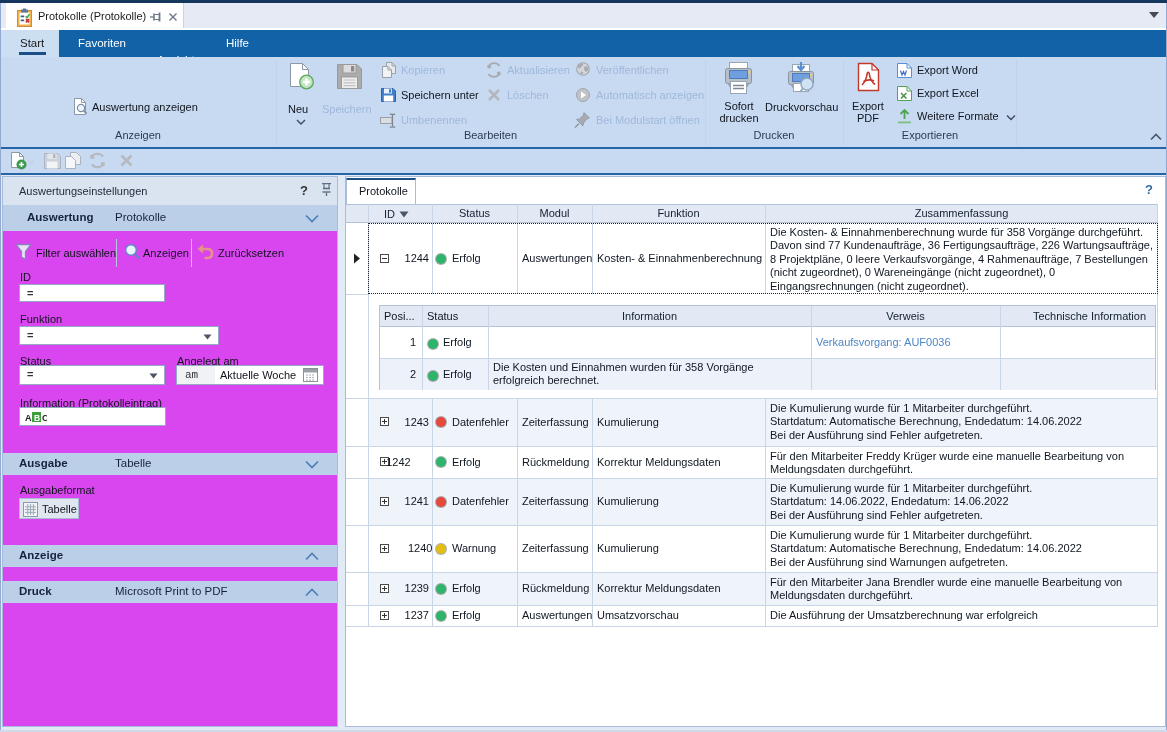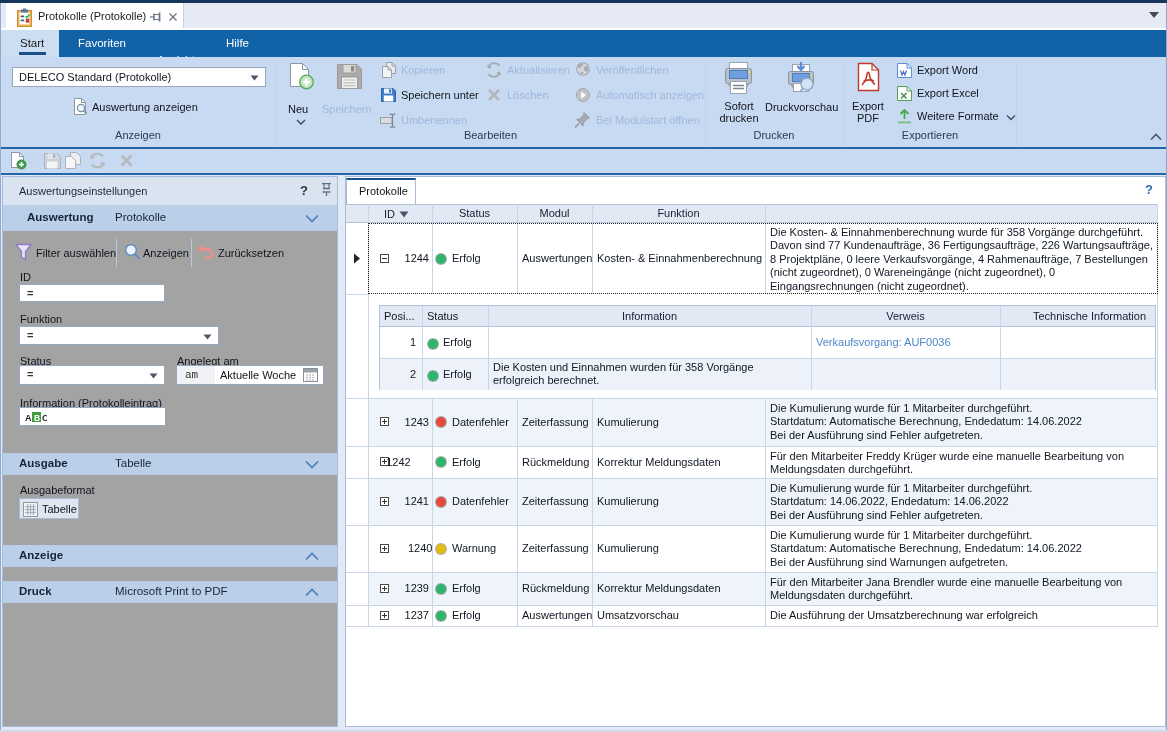--- a/index.html
+++ b/index.html
@@ -56,26 +56,20 @@
     <div class="abs" style="left:0;top:0;width:59px;height:27px;background:#ccdef2;"></div>
     <span class="abs" style="left:20px;top:7px;color:#1a1a1a;font-size:11.5px;">Start</span>
     <div class="abs" style="left:19px;top:22px;width:27px;height:3px;background:#1c4f87;"></div>
     <span class="abs" style="left:78px;top:7px;color:#ffffff;font-size:11.5px;">Favoriten</span>
     <span class="abs" style="left:157px;top:7px;color:#ffffff;font-size:11.5px;margin-top:17px;">Ansicht</span>
     <span class="abs" style="left:226px;top:7px;color:#ffffff;font-size:11.5px;">Hilfe</span>
   </div>
 
   <div id="ribbon" class="abs" style="left:0;top:57px;width:1167px;height:90px;background:#c8daf2;">
 
-    <div class="abs" style="left:12px;top:10px;width:254px;height:20px;background:#fff;border:1px solid #99a8bd;">
-      <span class="abs" style="left:6px;top:3px;color:#10151d;">DELECO Standard (Protokolle)</span>
-      <svg class="abs" style="right:6px;top:7px;" width="9" height="6" viewBox="0 0 9 6">
-          <path d="M0.5 0.5 L8.5 0.5 L4.5 5.5 Z" fill="#4a5668"></path>
-        </svg>
-    </div>
     <svg class="abs" style="left:73px;top:41px;" width="16" height="17" viewBox="0 0 16 17">
       <path d="M1.5 0.5 H8.5 L12.5 4.5 V16.5 H1.5 Z" fill="#fff" stroke="#8a98a8"></path>
       <path d="M8.5 0.5 L8.5 4.5 L12.5 4.5" fill="none" stroke="#8a98a8"></path>
       <circle cx="8" cy="10" r="3.6" fill="#dcebfa" fill-opacity="0.5" stroke="#7c8ea4" stroke-width="1.2"></circle>
       <path d="M10.6 12.6 L13.6 15.6" stroke="#7c8ea4" stroke-width="1.6"></path>
     </svg>
     <span class="abs" style="left:92px;top:44px;color:#10151d;">Auswertung anzeigen</span>
     <div class="seclabel" style="left:0;top:72px;width:276px;">Anzeigen</div>
     <div class="vline" style="left:276px;top:3px;height:86px;"></div>
 
@@ -232,21 +226,21 @@
       <path d="M14 4.5 A7 7 0 0 0 2.5 5 M2 3 L2.5 5.8 L5.3 5.3 M3 12.5 A7 7 0 0 0 14.5 12 M15 14 L14.5 11.2 L11.7 11.7" stroke="#b6bac0" stroke-width="2.2" fill="none"></path>
     </svg>
     <svg class="abs" style="left:119px;top:4px;" width="15" height="15" viewBox="0 0 15 15">
       <path d="M2.5 2.5 L12.5 12.5 M12.5 2.5 L2.5 12.5" stroke="#b6bac0" stroke-width="2.8"></path>
     </svg>
   </div>
   <div class="abs" style="left:0;top:173px;width:1167px;height:2px;background:#2465a8;"></div>
 
   <div class="abs" style="left:0;top:175px;width:1167px;height:557px;background:#e2eaf6;"></div>
 
-  <div id="leftpanel" class="abs" style="left:2px;top:176px;width:336px;height:551px;background:#a3a3a3;border:1px solid #a7bcdc;">
+  <div id="leftpanel" class="abs" style="left:2px;top:176px;width:336px;height:551px;background:#d946ef;border:1px solid #a7bcdc;">
     <div class="abs" style="left:0;top:0;width:334px;height:28px;background:#dae3f0;">
       <span class="abs" style="left:16px;top:8px;font-size:11px;color:#222c3d;">Auswertungseinstellungen</span>
       <span class="abs" style="left:297px;top:6px;font-weight:bold;font-size:13px;color:#333;">?</span>
       <svg class="abs" style="left:317px;top:6px;" width="13" height="14" viewBox="0 0 13 14">
         <path d="M6.5 9.5 V13" stroke="#5d6e80" stroke-width="1.3"></path>
         <path d="M3 5.5 H10" stroke="#5d6e80" stroke-width="1.6"></path>
         <path d="M4 1 V5 M9 1 V5" stroke="#5d6e80" stroke-width="1.1"></path>
         <path d="M2 0.5 H11" stroke="#5d6e80" stroke-width="1.5"></path>
         <path d="M2.5 9 H10.5" stroke="#5d6e80" stroke-width="1.4"></path>
       </svg>
@@ -366,20 +360,21 @@
     </div>
 
     <div class="abs" style="left:0;top:27px;width:812px;height:19px;background:#e3e9f4;border-top:1px solid #b0c2dc;border-bottom:1px solid #b0c2dc;"></div>
     <div class="cell" style="left:38px;top:31px;color:#13202f;">ID</div>
       <svg class="abs" style="left:53px;top:34px;" width="10" height="7" viewBox="0 0 10 7">
         <path d="M0.5 0.5 L9.5 0.5 L5 6.5 Z" fill="#4a5668"></path>
       </svg>
     <div class="hcell" style="left:86px;top:30px;width:85px;">Status</div>
     <div class="hcell" style="left:171px;top:30px;width:75px;">Modul</div>
     <div class="hcell" style="left:246px;top:30px;width:173px;">Funktion</div>
+    <div class="hcell" style="left:419px;top:30px;width:393px;">Zusammenfassung</div>
 
     <div class="abs" style="left:22px;top:221px;width:790px;height:48px;background:#eff3fa;"></div>
     <div class="abs" style="left:22px;top:301px;width:790px;height:47px;background:#eff3fa;"></div>
     <div class="abs" style="left:22px;top:395px;width:790px;height:33px;background:#eff3fa;"></div>
 
     <div class="gl" style="left:22px;top:27px;width:1px;height:422px;"></div>
     <div class="gl" style="left:86px;top:27px;width:1px;height:90px;"></div>
     <div class="gl" style="left:171px;top:27px;width:1px;height:90px;"></div>
     <div class="gl" style="left:246px;top:27px;width:1px;height:90px;"></div>
     <div class="gl" style="left:419px;top:27px;width:1px;height:90px;"></div>

